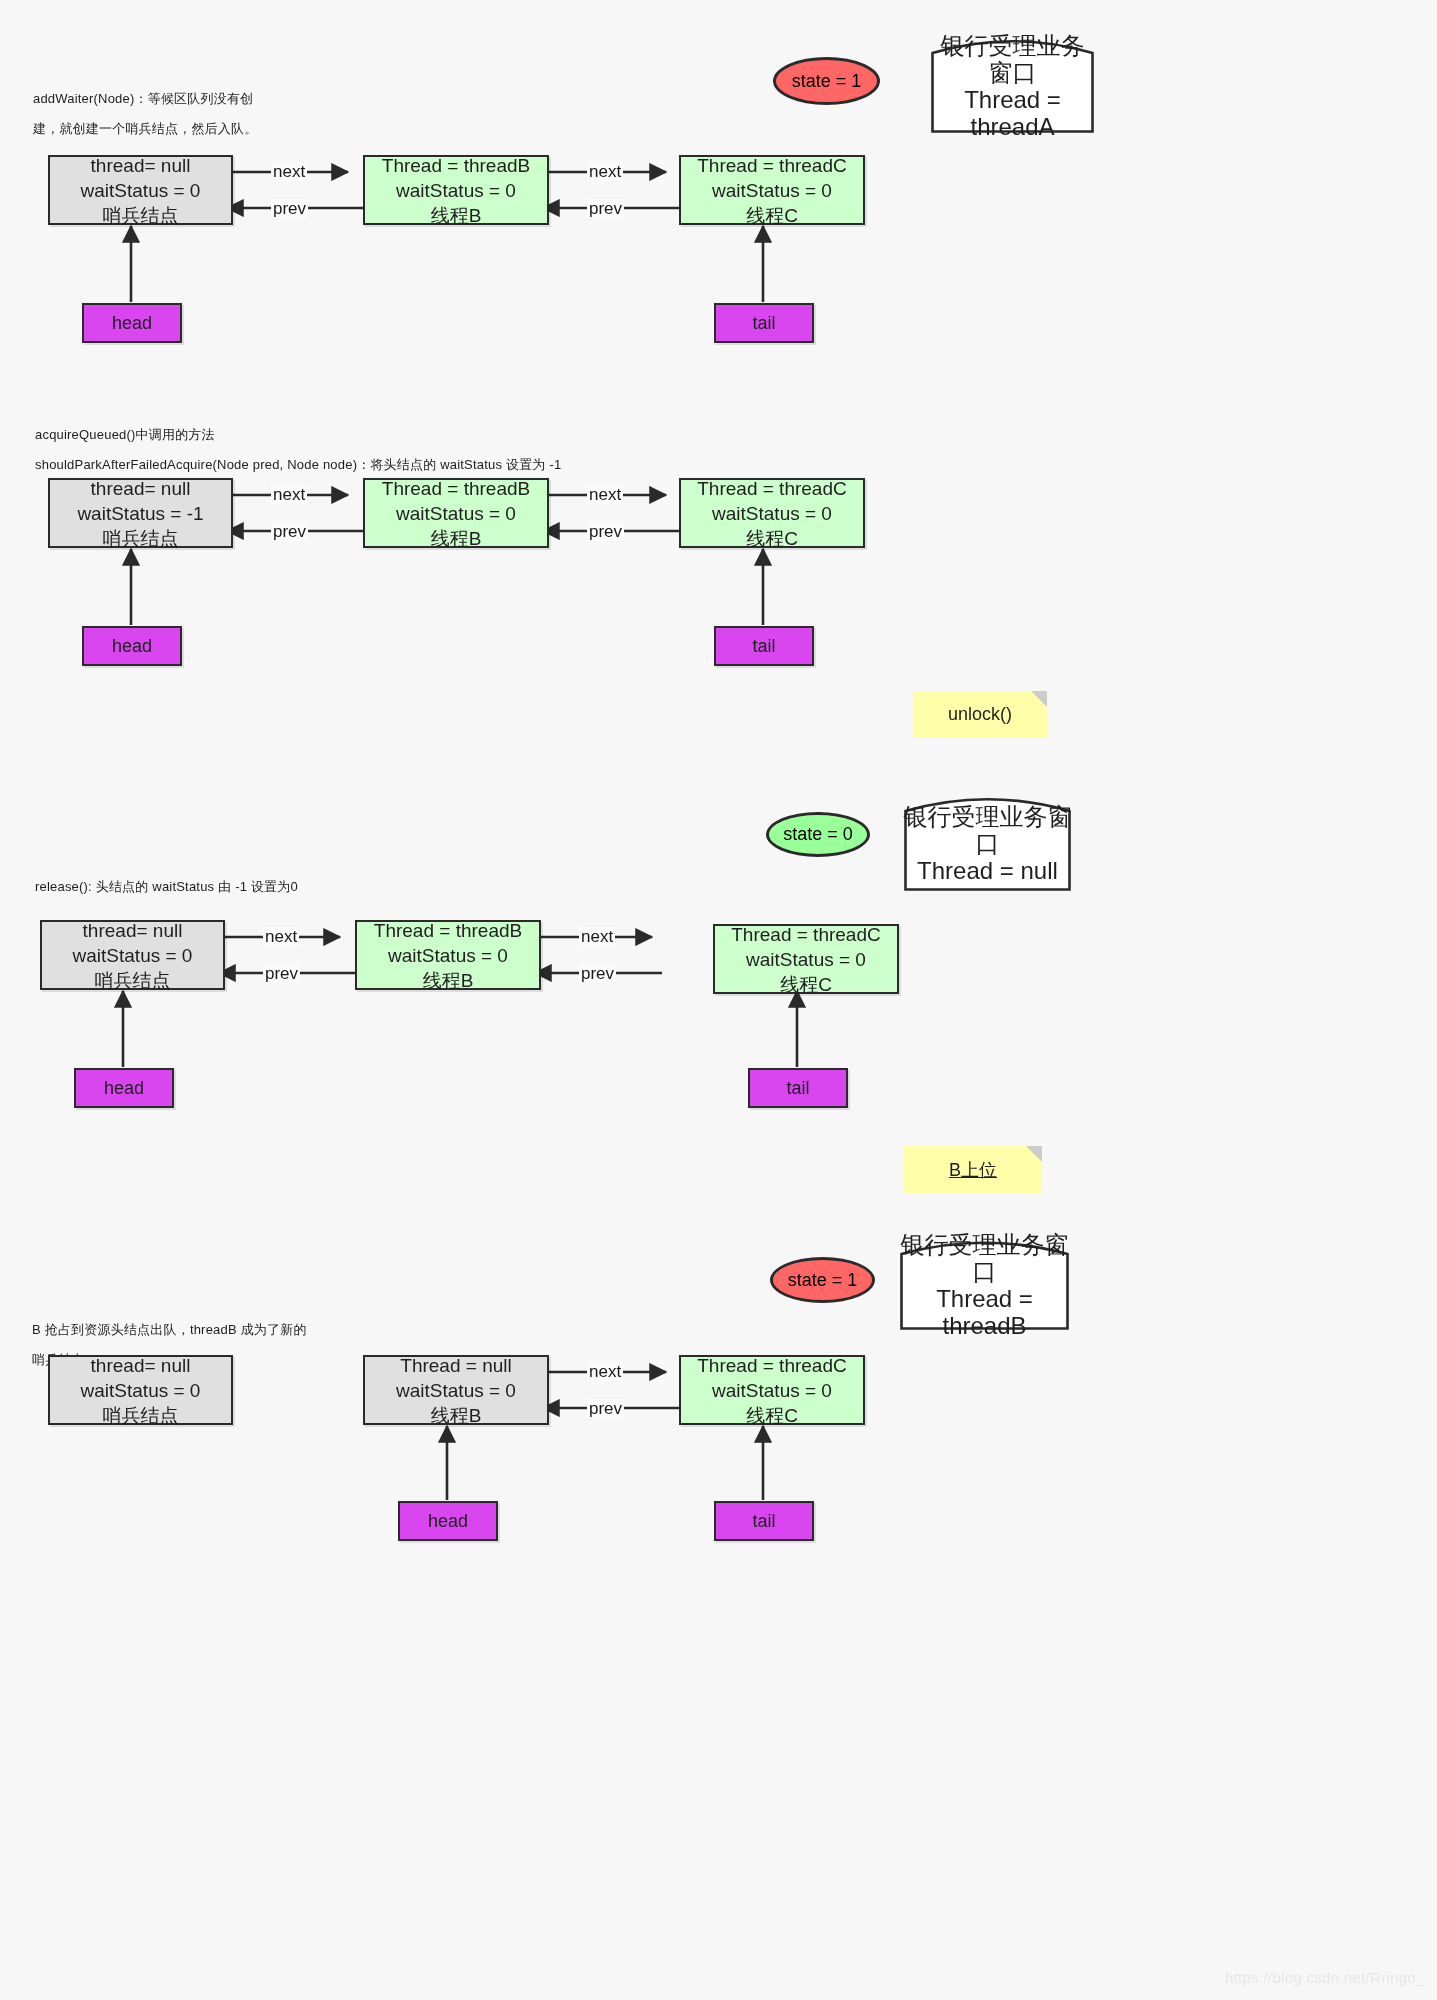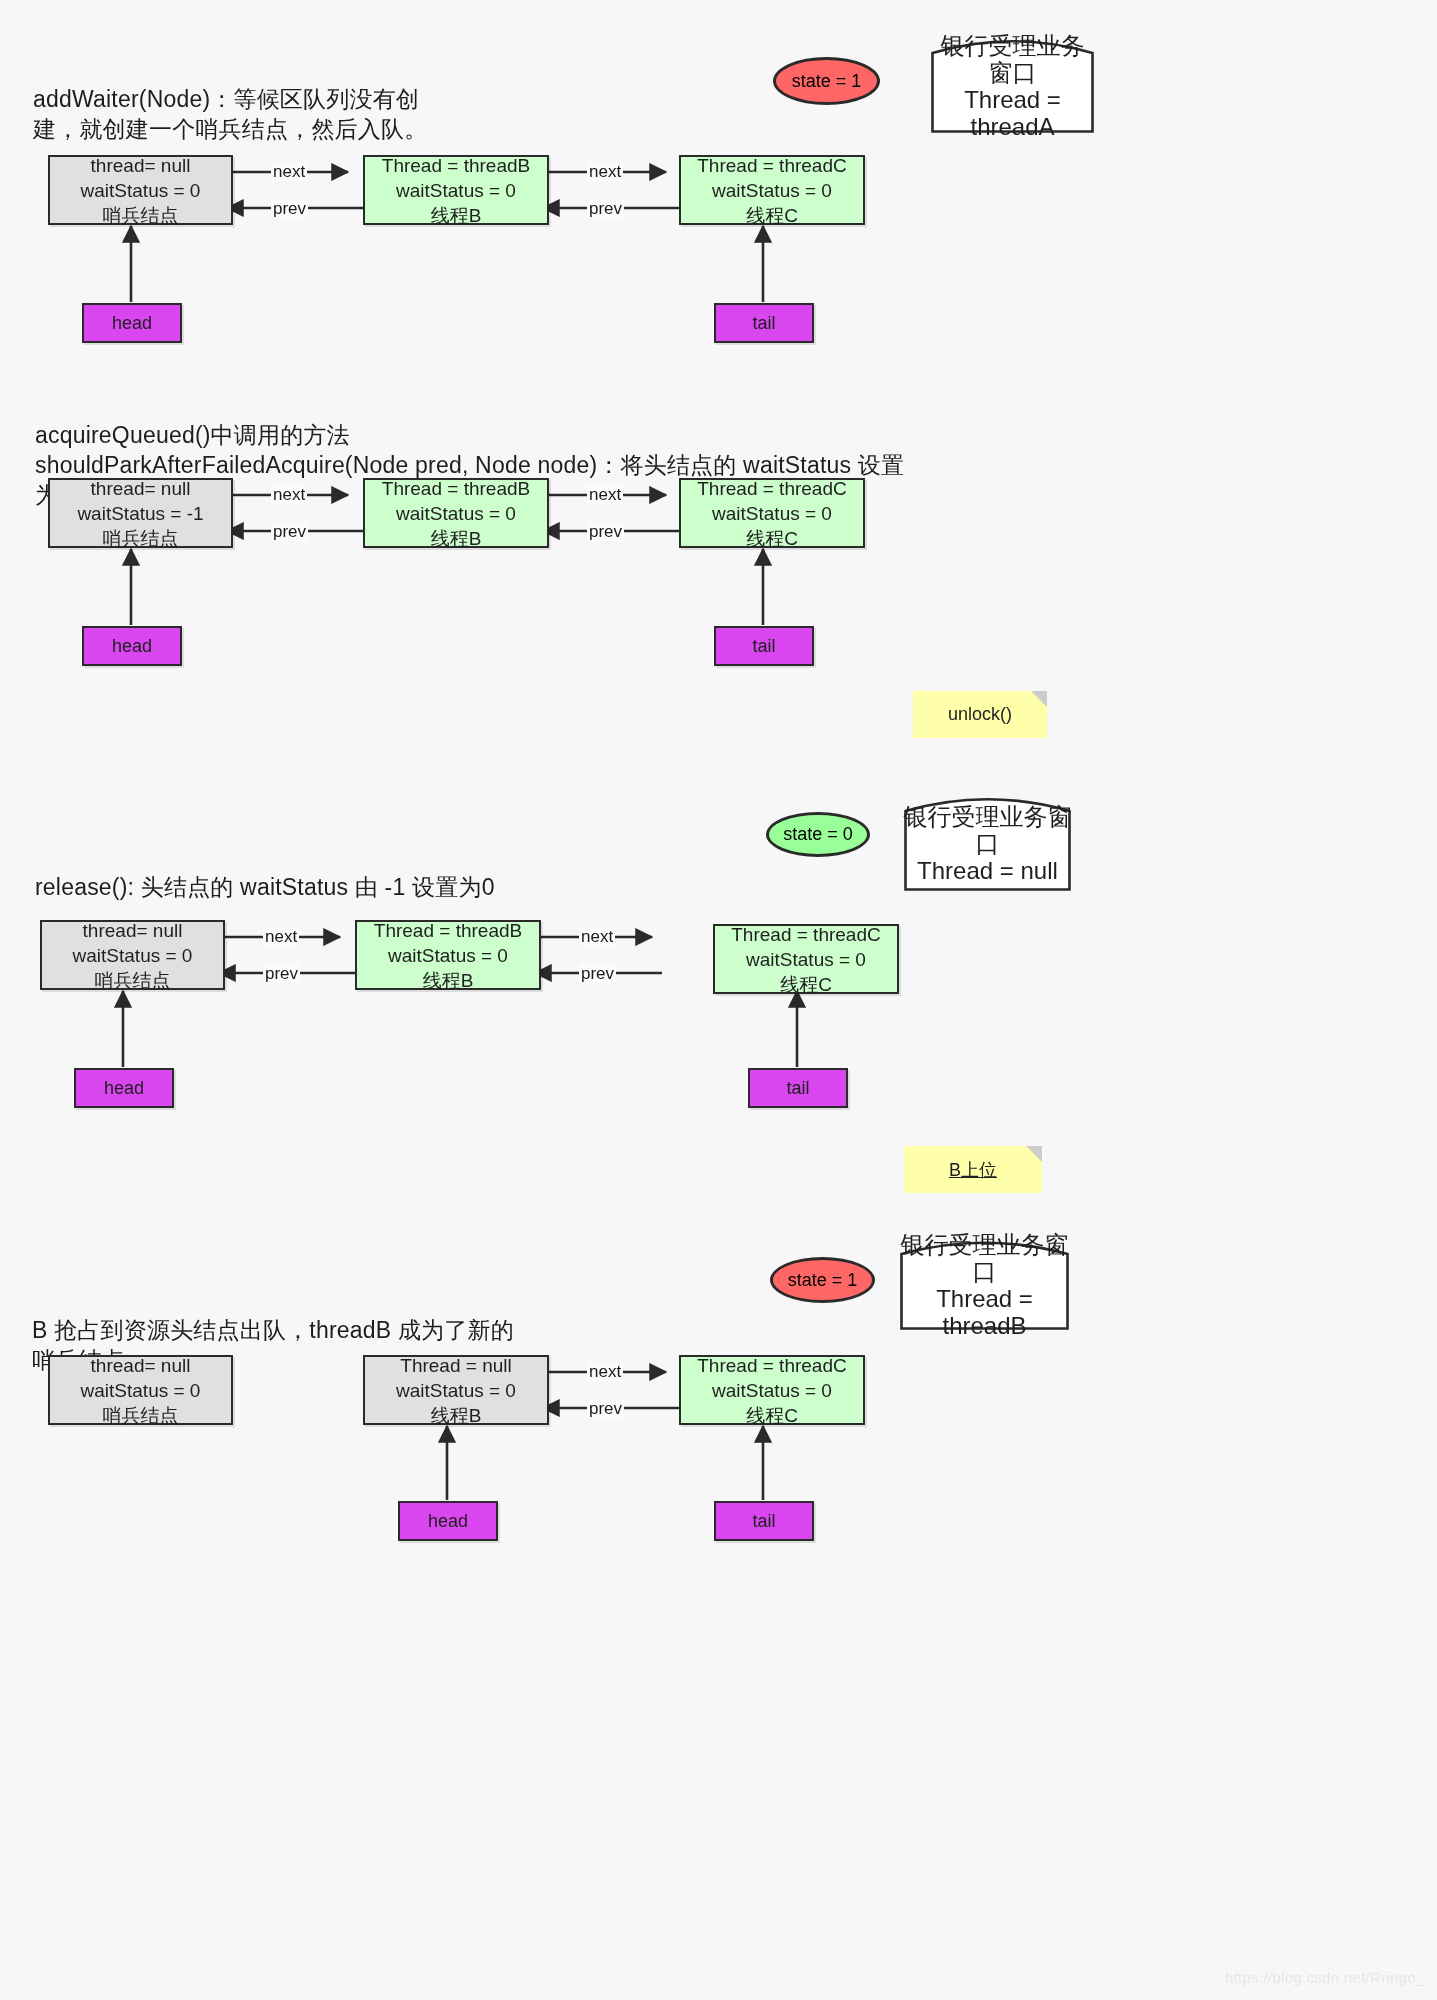--- a/index.html
+++ b/index.html
@@ -20,21 +20,21 @@
     inset: 0;
     width: 1437px;
     height: 2000px;
   }
 
   
   .abs { position: absolute; box-sizing: border-box; }
 
   
   .caption {
-    font-size: 23px;
+    font-size: 13px;
     line-height: 30px;
     color: #1d1d1d;
     white-space: pre-line;
     letter-spacing: .2px;
   }
 
   
   .node {
     border: 2.5px solid #2a2a2a;
     display: flex;

